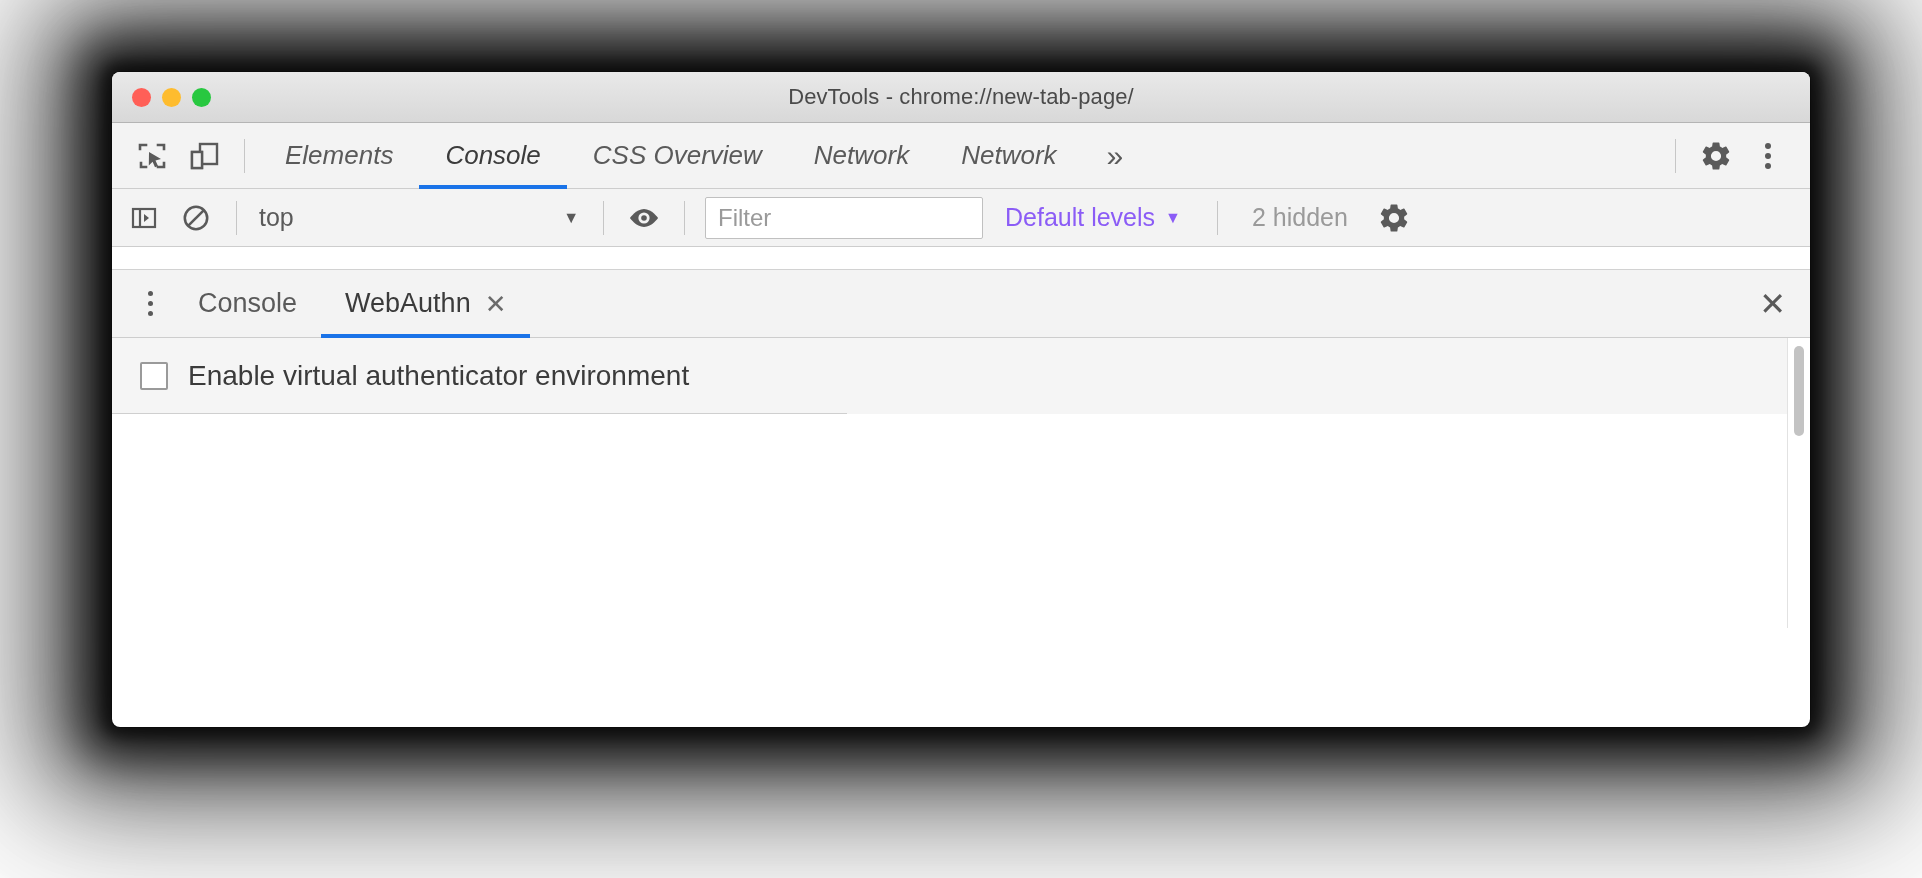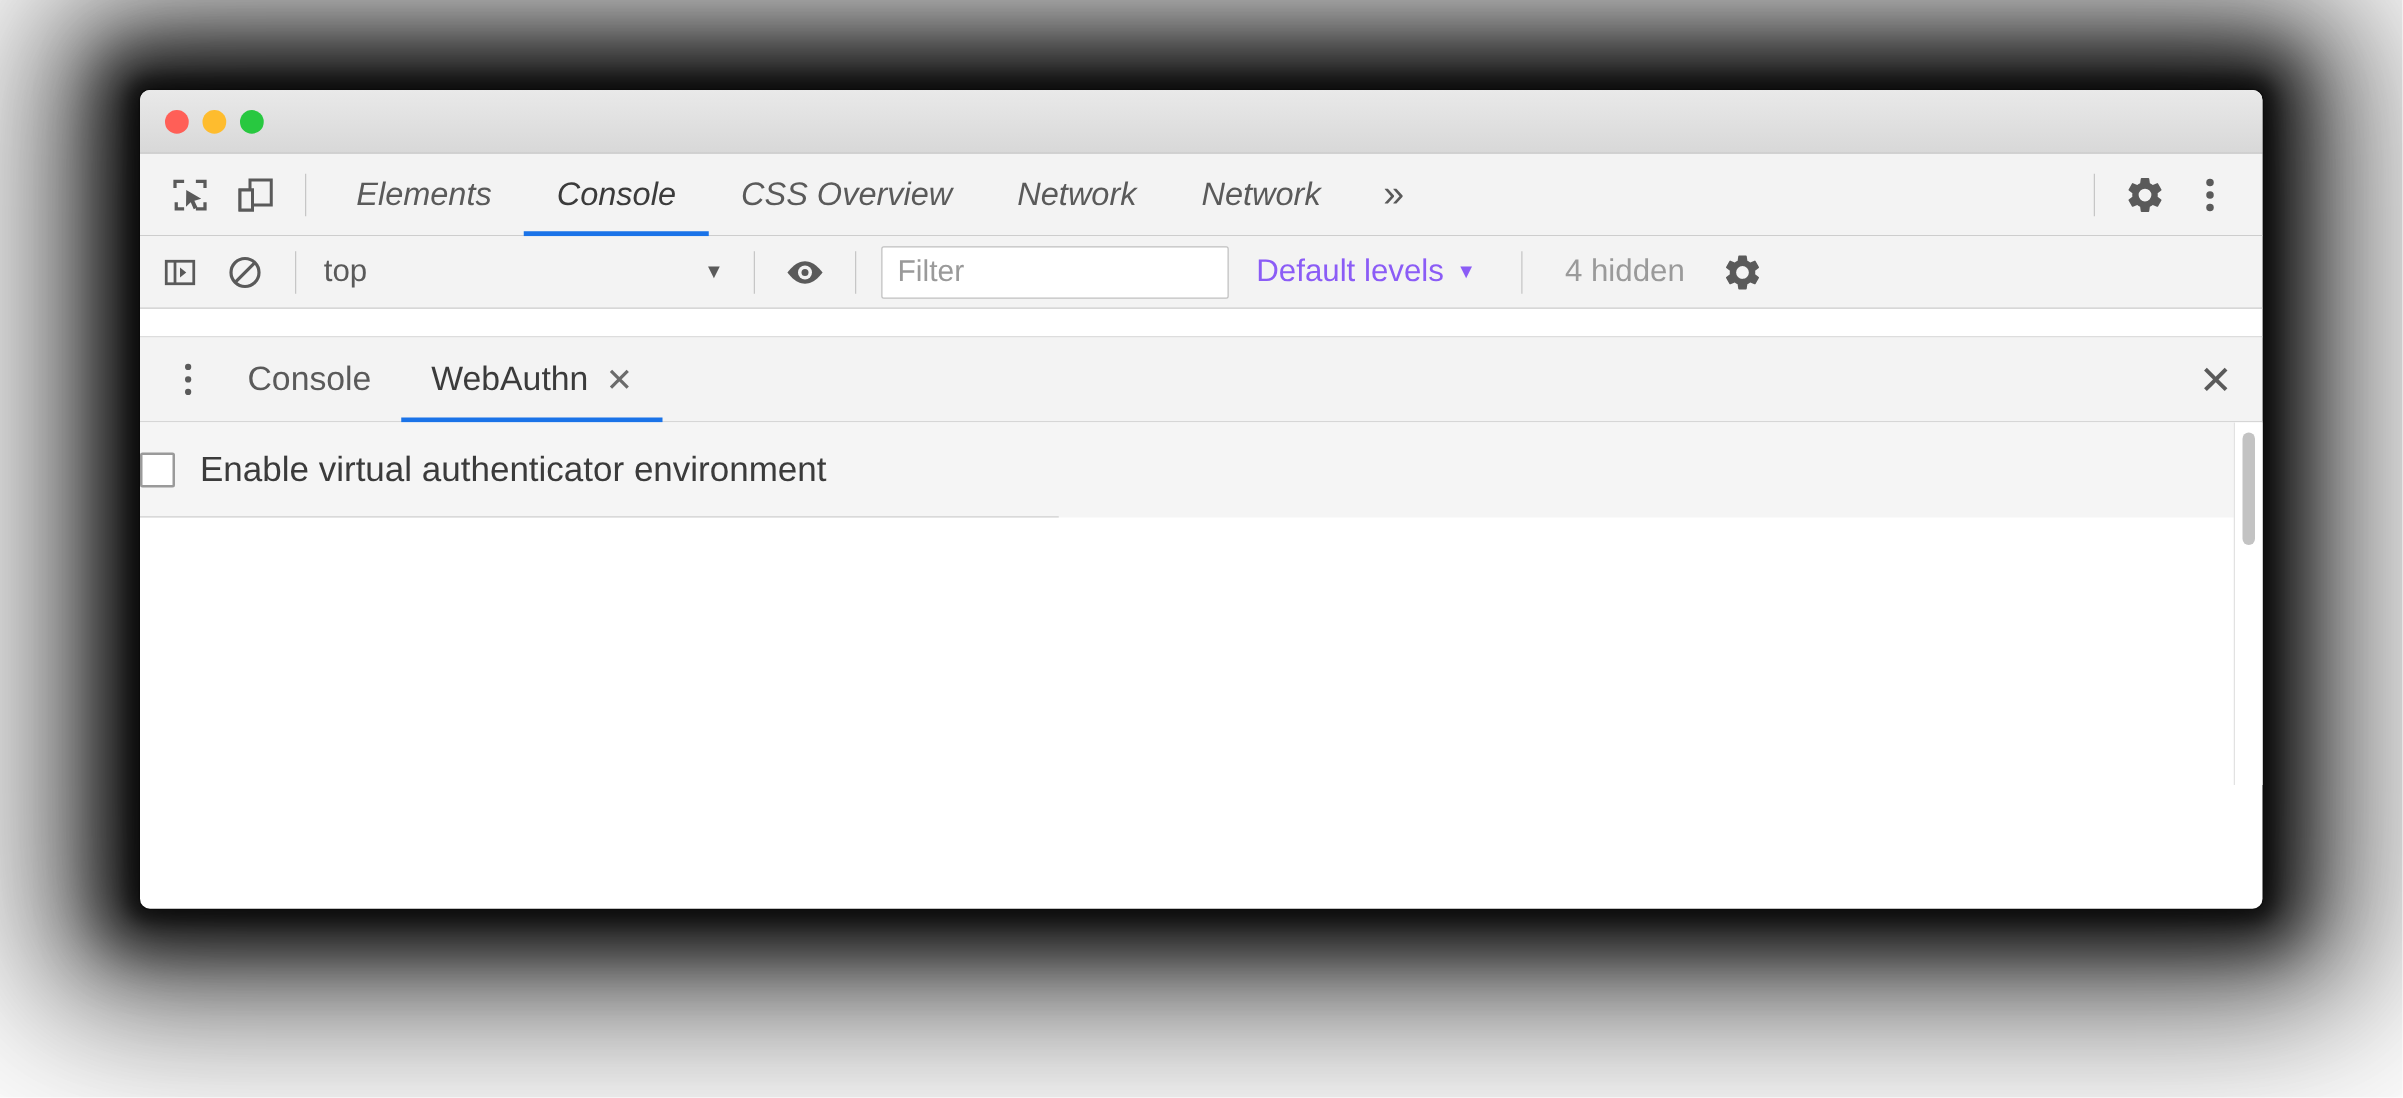--- a/index.html
+++ b/index.html
@@ -270,20 +270,21 @@
     position: relative;
     background: #ffffff;
     height: 290px;
   }
   .panel-row {
     position: relative;
     height: 76px;
     background: #f5f5f5;
     display: flex;
     align-items: center;
+    padding-left: 28px;
     box-sizing: border-box;
   }
   .panel-row::after {
     content: "";
     position: absolute;
     left: 0;
     bottom: 0;
     width: 735px;
     height: 1px;
     background: #cfcfcf;
@@ -336,20 +337,21 @@
 <div id="root">
 
   <div class="window">
 
     <div class="titlebar">
       <div class="traffic">
         <span class="dot red"></span>
         <span class="dot yellow"></span>
         <span class="dot green"></span>
       </div>
+      <div class="window-title">DevTools - chrome://new-tab-page/</div>
     </div>
 
     <div class="main-toolbar">
 
       <div class="tb-icon-btn">
         <span>
           <svg width="32" height="32" viewBox="0 0 32 32">
             <path d="M4 9 V5 H10 M22 5 H28 V9 M28 23 V27 H22 M10 27 H5 V23" fill="none" stroke="#5a5a5a" stroke-width="2.6" stroke-linecap="square"></path>
             <path d="M13 12 L25 19 L19.5 20.5 L22 26 L19 27.3 L16.6 21.8 L12.8 25.4 Z" fill="#5a5a5a"></path>
           </svg>
@@ -457,21 +459,21 @@
         <span>Filter</span>
       </div>
 
       <div class="levels">
         <span>Default levels</span>
         <span style="font-size:16px;">▼</span>
       </div>
 
       <div class="vdivider"></div>
 
-      <div class="hidden-count">4 hidden</div>
+      <div class="hidden-count">2 hidden</div>
 
       <div class="tb-icon-btn" style="margin-right:16px;">
         <span>
           <svg width="34" height="34" viewBox="0 0 24 24">
             <path fill="#5a5a5a" d="M19.14 12.94c.04-.3.06-.61.06-.94s-.02-.64-.07-.94l2.03-1.58a.49.49 0 0 0 .12-.61l-1.92-3.32a.49.49 0 0 0-.59-.22l-2.39.96a7.03 7.03 0 0 0-1.62-.94l-.36-2.54a.48.48 0 0 0-.48-.41h-3.84a.48.48 0 0 0-.47.41l-.36 2.54c-.59.24-1.13.56-1.62.94l-2.39-.96a.48.48 0 0 0-.59.22L2.74 8.87c-.12.21-.08.47.12.61l2.03 1.58c-.05.3-.09.63-.09.94s.02.64.07.94L2.84 14.52a.49.49 0 0 0-.12.61l1.92 3.32c.12.22.37.29.59.22l2.39-.96c.5.38 1.03.7 1.62.94l.36 2.54c.05.24.25.41.48.41h3.84c.24 0 .44-.17.47-.41l.36-2.54c.59-.24 1.13-.56 1.62-.94l2.39.96c.22.08.47 0 .59-.22l1.92-3.32a.49.49 0 0 0-.12-.61l-2.01-1.58zM12 15.6A3.6 3.6 0 1 1 12 8.4a3.6 3.6 0 0 1 0 7.2z"></path>
           </svg>
         </span>
       </div>
     </div>
 

